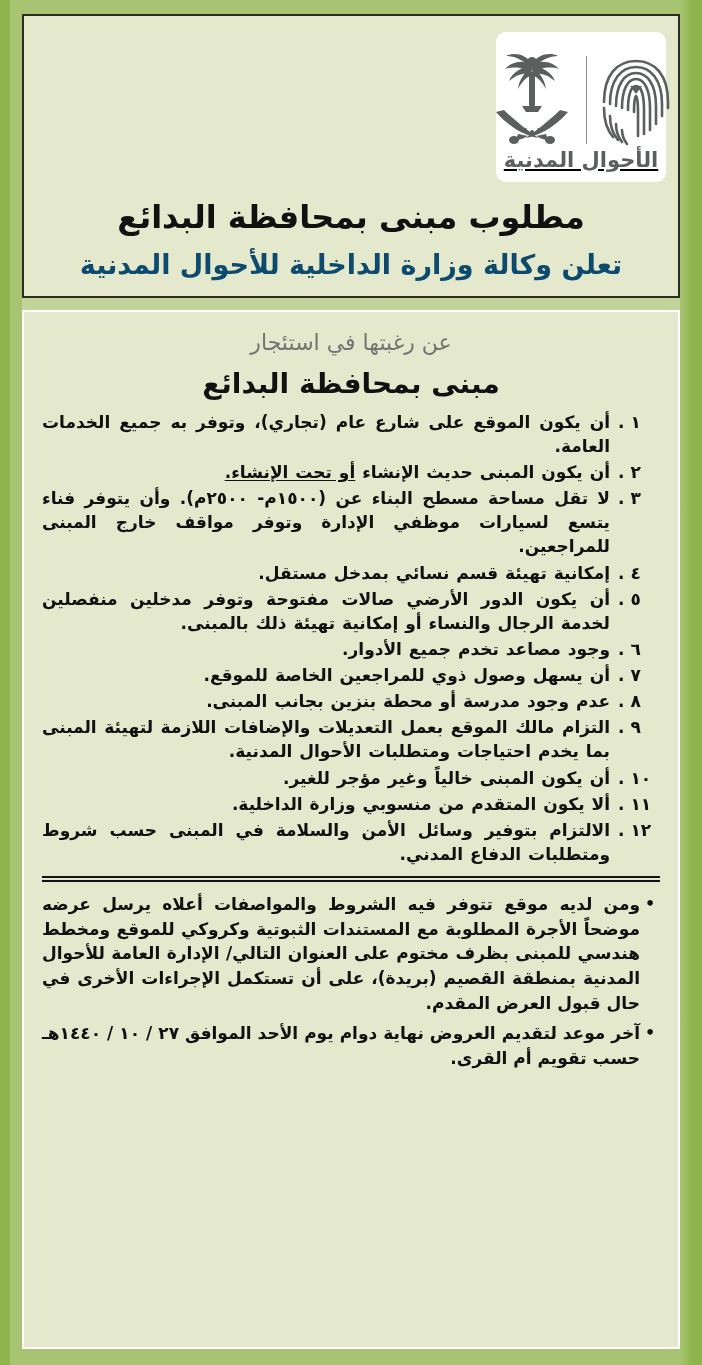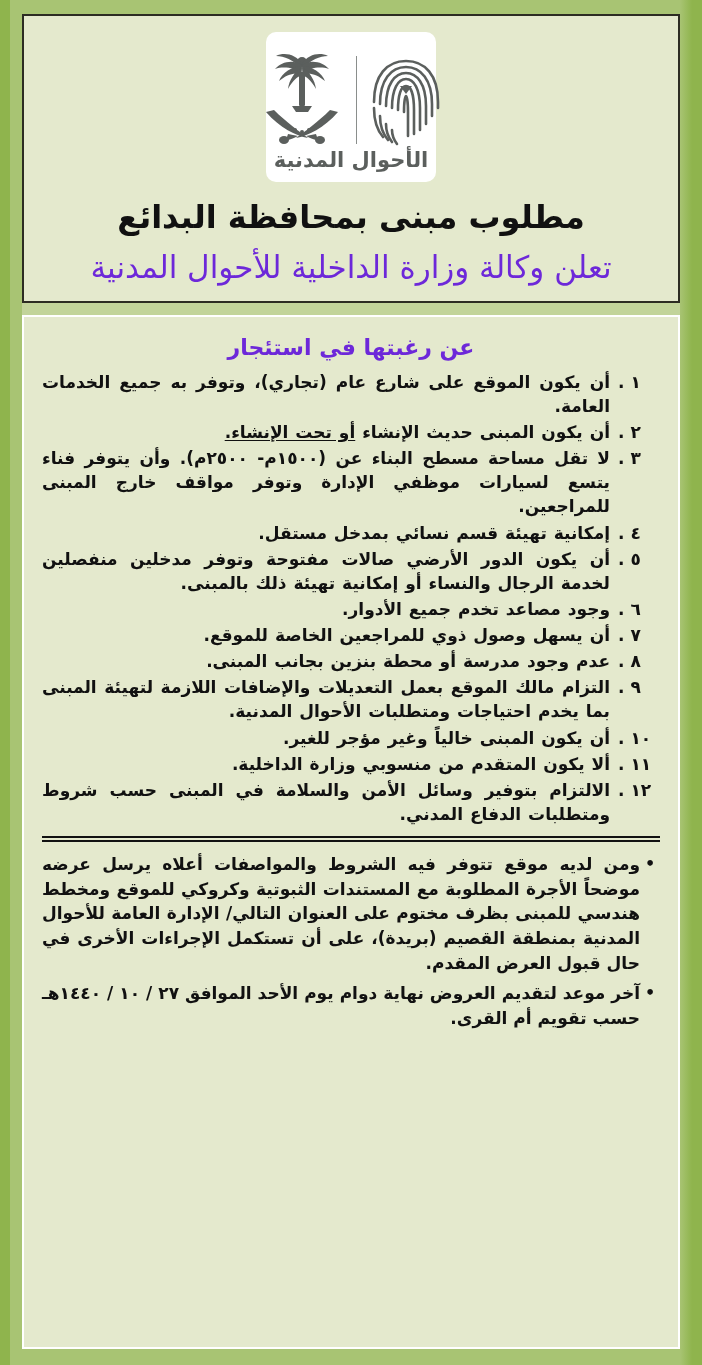--- a/index.html
+++ b/index.html
@@ -22,21 +22,21 @@
     background:#c2d49a;
   }
   .stack{position:relative;z-index:2;display:flex;flex-direction:column;height:100%;}
 
   
   .top-box{
     border:2px solid #2c2c22;
     background:#e4e9cd;
     padding:10px 12px 14px 12px;
   }
-  .logo-wrap{display:flex;justify-content:center;align-items:center;padding:6px 0 2px;}
+  .logo-wrap{display:flex;align-items:center;padding:6px 0 2px;text-decoration:underline;}
   .logo-card{
     background:#ffffff;
     border-radius:10px;
     width:170px;height:150px;
     display:flex;flex-direction:column;align-items:center;justify-content:center;
     padding:6px 0 2px;
     box-sizing:border-box;
   }
   .logo-marks{display:flex;align-items:center;justify-content:center;gap:0;height:104px;}
   .logo-word{
@@ -47,38 +47,38 @@
     line-height:1;
   }
   .hdr1{
     text-align:center;
     font-size:32px;font-weight:700;color:#111;
     margin-top:14px;letter-spacing:0px;
     font-family:"DejaVu Sans","Liberation Sans",sans-serif;
   }
   .hdr2{
     text-align:center;
-    font-size:31px;font-weight:400;color:#6d28d9;
+    font-size:27px;font-weight:700;color:#0c4a6e;
     margin-top:12px;line-height:1.25;
   }
 
   
   .gap{height:12px;flex:0 0 12px;}
 
   
   .body-box{
     border:2px solid #ffffff;
     background:#e4e9cd;
     flex:1 1 auto;
     padding:14px 16px 10px 16px;
     box-sizing:border-box;
     display:flex;flex-direction:column;
   }
   .sub1{
-    text-align:center;font-size:22px;font-weight:700;color:#6d28d9;
+    text-align:center;font-size:22px;font-weight:400;color:#737373;
     margin:4px 0 0;
   }
   .sub2{
     text-align:center;font-size:28px;font-weight:700;color:#111;
     margin:12px 0 0;
   }
   .sub3{
     text-align:left;
     direction:rtl;
     font-size:19px;font-weight:700;color:#111;
@@ -213,20 +213,21 @@
 
       <div class="hdr1">مطلوب مبنى بمحافظة البدائع</div>
       <div class="hdr2">تعلن وكالة وزارة الداخلية للأحوال المدنية</div>
     </div>
 
     <div class="gap"></div>
 
     <div class="body-box">
 
       <div class="sub1">عن رغبتها في استئجار</div>
+      <div class="sub2">مبنى بمحافظة البدائع</div>
 
       <ol class="conds" id="conds">
           <li>
             <span class="num">١ .</span>
             <span class="txt">أن يكون الموقع على شارع عام (تجاري)، وتوفر به جميع الخدمات العامة.</span>
           </li>
           <li>
             <span class="num">٢ .</span>
             <span class="txt">أن يكون المبنى حديث الإنشاء <span class="u">أو تحت الإنشاء.</span></span>
           </li>

